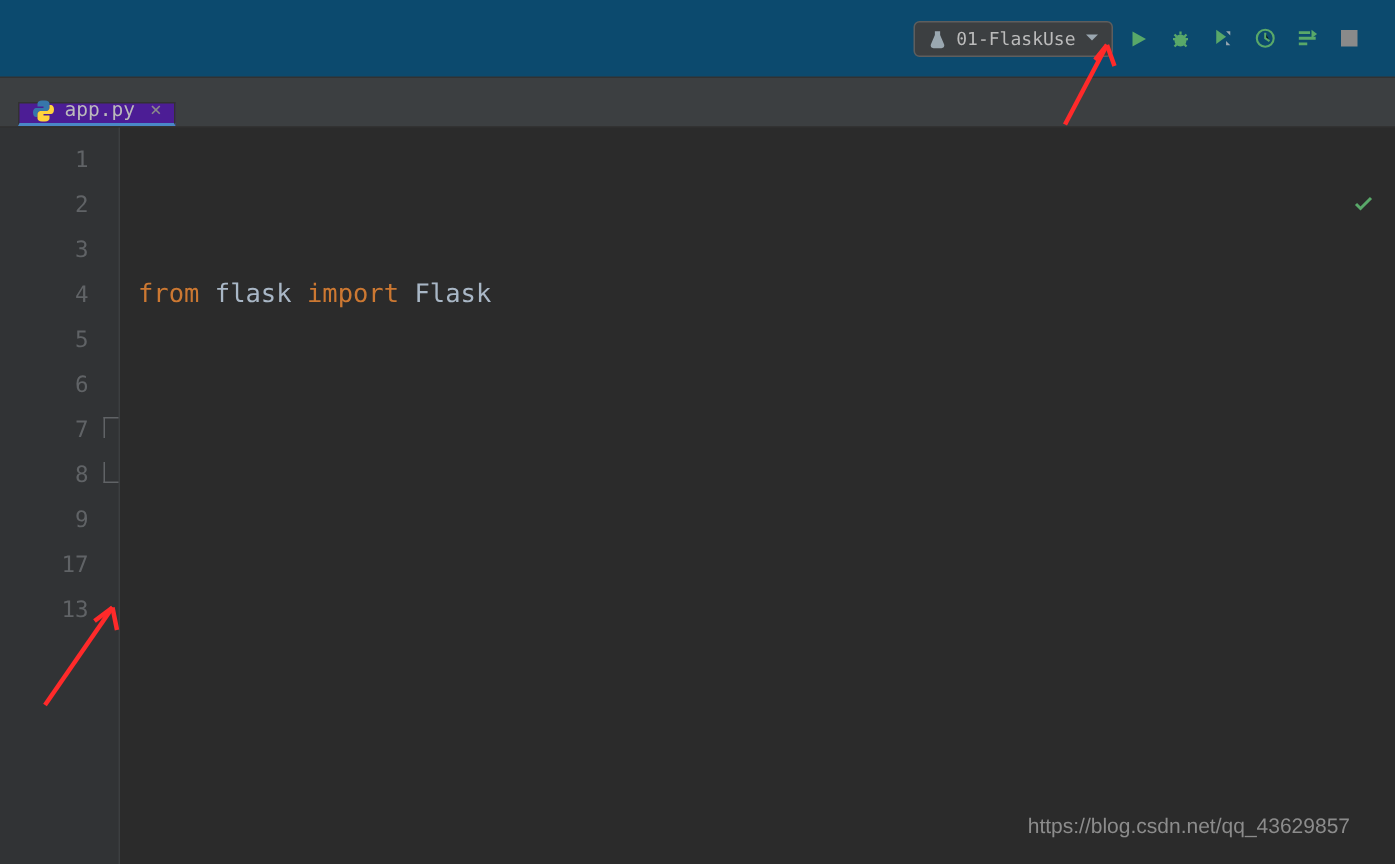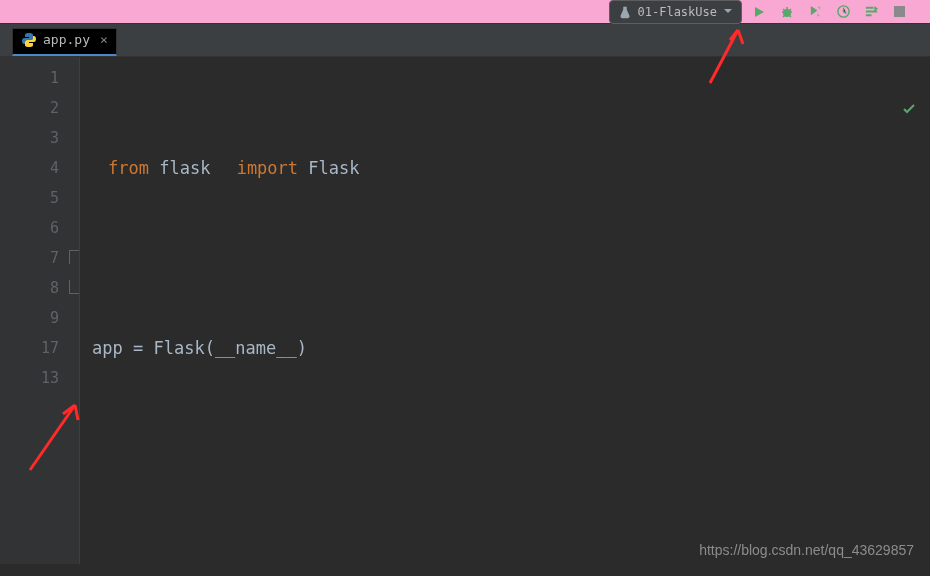--- a/index.html
+++ b/index.html
@@ -6,22 +6,22 @@
   body {
     background: #2b2b2b;
     font-family: 'Consolas', 'Monaco', monospace;
     width: 930px;
     height: 576px;
     overflow: hidden;
     color: #a9b7c6;
     position: relative;
   }
   .toolbar {
-    height: 24px;
-    background: #f9a8d4;
+    height: 52px;
+    background: #0c4a6e;
     border-bottom: 1px solid #323232;
     display: flex;
     align-items: center;
     justify-content: flex-end;
     padding: 0 20px 0 6px;
     gap: 6px;
   }
   .run-config {
     display: flex;
     align-items: center;
@@ -52,23 +52,23 @@
     background: #3c3f41;
     display: flex;
     align-items: flex-end;
     padding-left: 12px;
     border-bottom: 1px solid #323232;
   }
   .tab {
     display: flex;
     align-items: center;
     gap: 6px;
-    height: 28px;
+    height: 16px;
     padding: 0 8px 4px 8px;
-    background: #000000;
+    background: #4c1d95;
     border: 1px solid #323232;
     border-bottom: 2px solid #4A88C7;
     font-size: 13px;
     color: #bbbbbb;
     cursor: pointer;
   }
   .tab .py-icon svg { display:block; }
   .tab-close { color: #8a8a8a; font-size: 13px; margin-left: 4px; }
   .editor {
     display: flex;
@@ -114,35 +114,35 @@
   .code {
     flex: 1;
     padding-top: 6px;
     padding-left: 12px;
     font-size: 17px;
     line-height: 30px;
     white-space: pre;
     position: relative;
   }
   .code .line { height: 30px; }
-  .kw { color: #cc7832; margin-left: 16px; }
+  .kw { color: #cc7832; }
   .id { color: #a9b7c6; }
   .cls { color: #a9b7c6; }
   .op { color: #a9b7c6; }
   .par { color: #a9b7c6; }
   .checkmark {
     position: absolute;
     top: 8px;
     right: 14px;
     color: #59a869;
   }
   .watermark {
     position: absolute;
     bottom: 18px;
-    right: 16px;
+    right: 30px;
     color: #8c8c8c;
     font-size: 14px;
     font-family: 'Segoe UI', Arial, sans-serif;
   }
   
   .arrow {
     position: absolute;
     pointer-events: none;
   }
 </style>
@@ -252,21 +252,20 @@
   </div>
 
   <div class="code">
     <span class="checkmark">
       <svg width="14" height="14" viewBox="0 0 14 14">
           <path fill="none" stroke="#59a869" stroke-width="2" d="M2 7l3 3 7-7"></path>
         </svg>
     </span>
     <div class="line"><span class="kw">from</span> <span class="id">flask</span> <span class="kw">import</span> <span class="id">Flask</span></div>
     <div class="line"></div>
-    <div class="line"><span class="id">app</span><span class="op"> = </span><span class="cls">Flask</span><span class="par">(</span><span class="id">__name__</span><span class="par">)</span></div>
     <div class="line"></div>
     <div class="line"></div>
     
     
     
     
     
     
     
     

